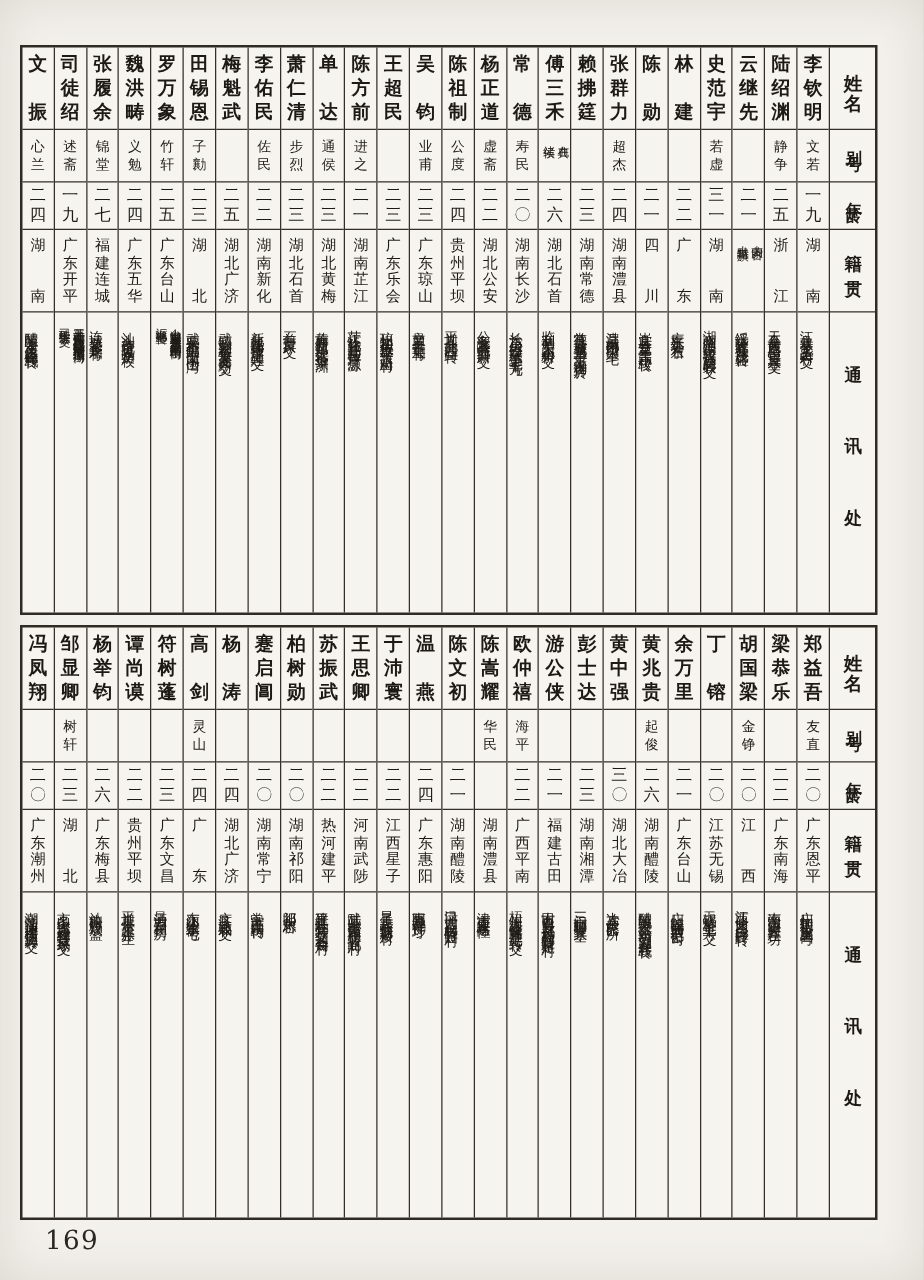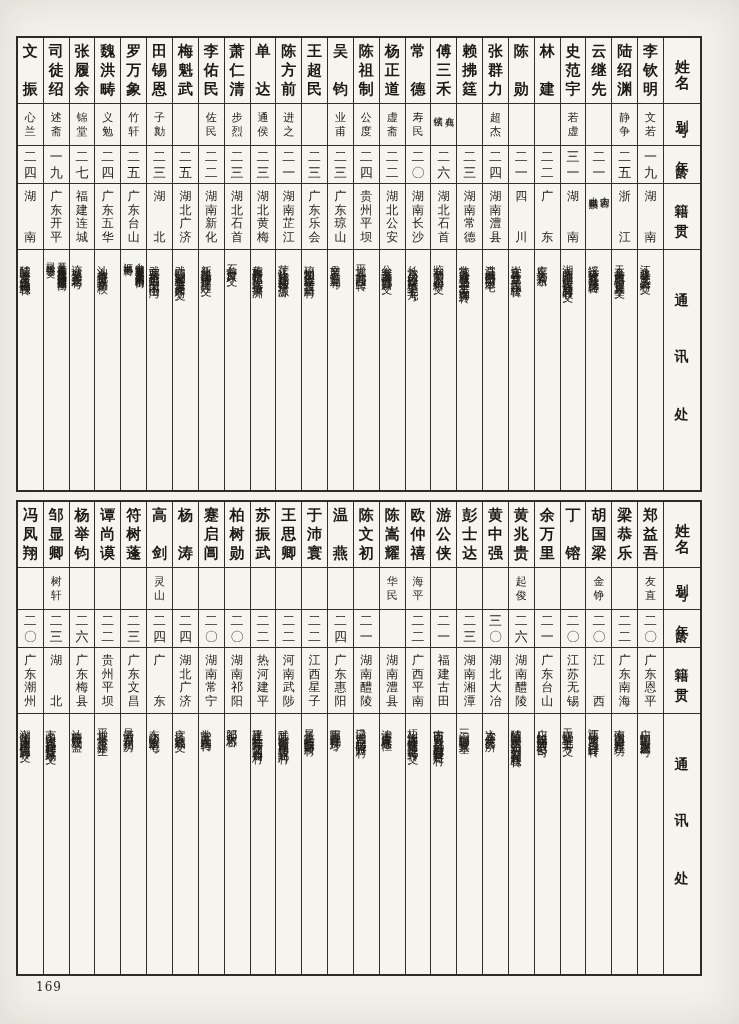--- a/index.html
+++ b/index.html
@@ -35,21 +35,21 @@
   .minis{display:flex;flex-direction:row-reverse;justify-content:center;height:100%;gap:1px;}
   .minis .flow{font-size:9.5px;letter-spacing:1px;padding-top:5px;}
   
   .hcell{display:flex;justify-content:center;}
   .vtext{writing-mode:vertical-rl;text-orientation:upright;font-weight:700;line-height:1;}
   .h-name .vtext{font-size:15px;letter-spacing:16px;padding-top:9px;}
   .h-alias .vtext{font-size:13px;letter-spacing:5px;padding-top:6px;}
   .h-age .vtext{font-size:13px;letter-spacing:4px;padding-top:5px;}
   .h-native .vtext{font-size:14px;letter-spacing:20px;padding-top:9px;}
   .h-addr .vtext{font-size:14px;letter-spacing:58px;padding-top:30px;}
-  .pagenum{position:absolute;left:36px;top:980px;font-size:12px;letter-spacing:1px;color:#2a2620;}
+  .pagenum{position:absolute;left:36px;top:980px;font-size:21px;letter-spacing:1px;color:#2a2620;}
 </style>
 </head>
 <body>
 
 <div class="page">
 
   <div class="rtable top" id="table-top">
     <div class="col hcol">
       <div class="cell r-name hcell h-name">
         <div class="vtext">姓名</div>

